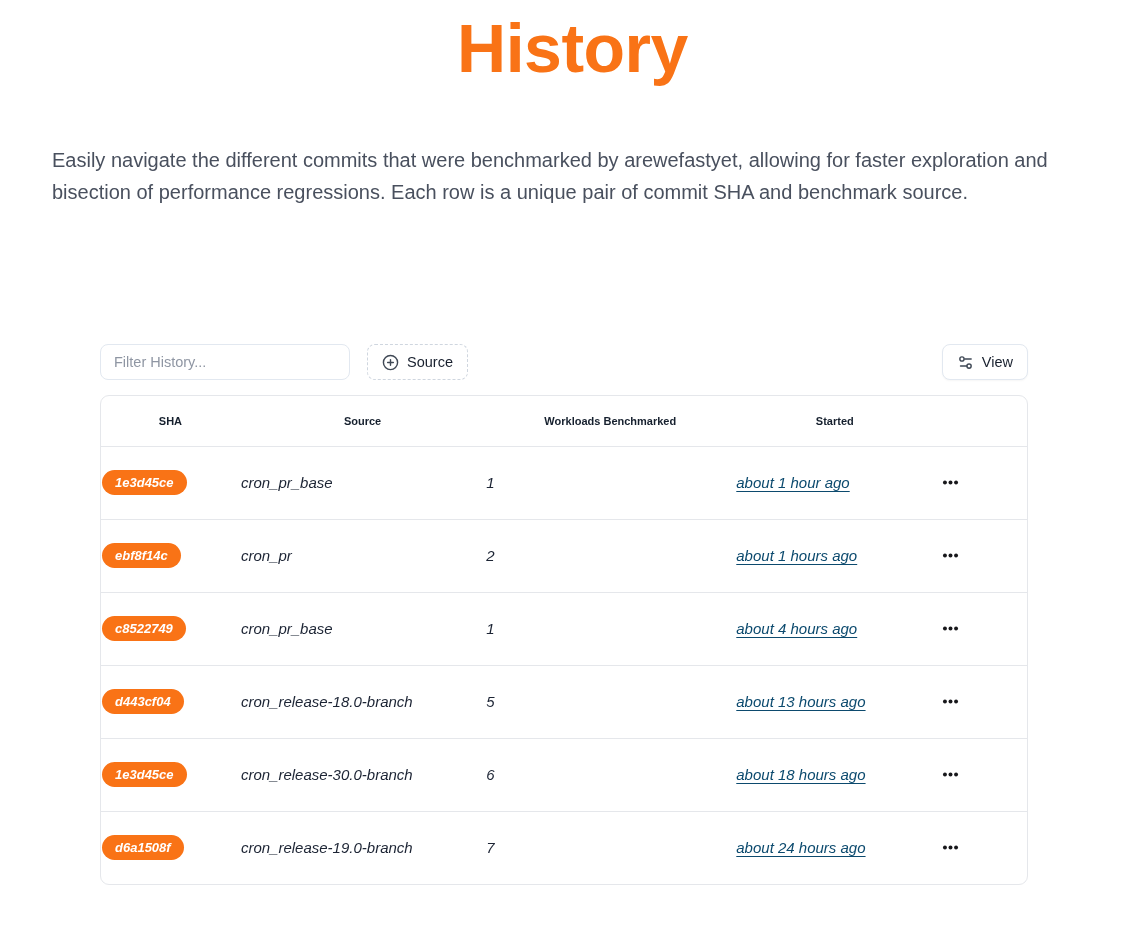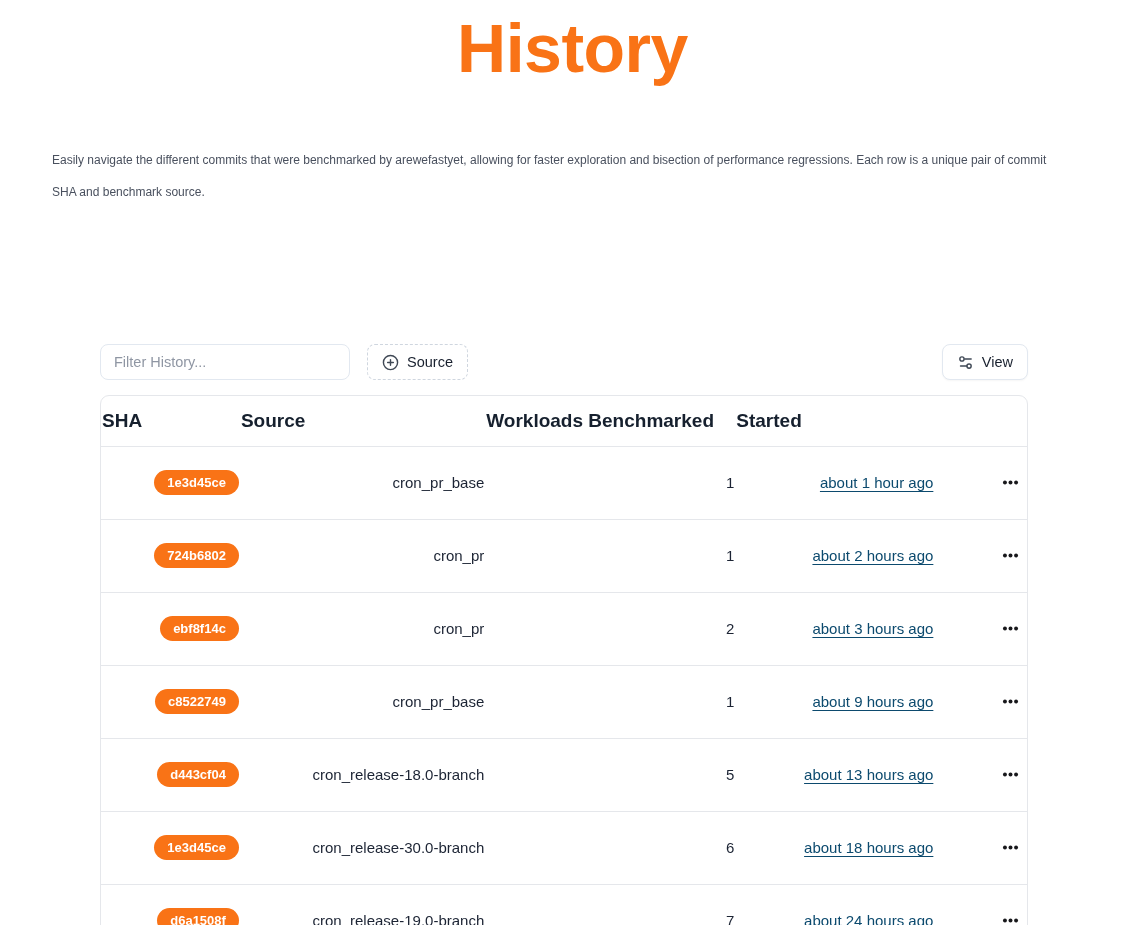--- a/index.html
+++ b/index.html
@@ -15,21 +15,21 @@
     width:1145px;height:925px;overflow:hidden;background:#ffffff;
     font-family:"Liberation Sans", sans-serif;color:var(--text-dark);
   }
   .page-title{
     margin:6px 0 0;text-align:center;
     color:var(--accent);font-size:68px;font-weight:700;line-height:1.25;
     letter-spacing:-0.5px;
   }
   .description{
     margin:53px 0 0 52px;max-width:998px;
-    font-size:12px;line-height:32px;color:var(--text-gray);
+    font-size:20px;line-height:32px;color:var(--text-gray);
   }
   .history-section{margin:136px 0 0 100px;width:928px;}
   .controls{display:flex;align-items:flex-end;margin-bottom:15px;height:36px;}
   .filter-input{
     width:250px;height:36px;padding:0 13px;
     border:1px solid var(--border-soft);border-radius:8px;
     font-family:inherit;font-size:14.5px;color:var(--text-dark);outline:none;
     background:#fff;
   }
   .filter-input::placeholder{color:#8f96a3;}
@@ -37,26 +37,26 @@
     display:inline-flex;align-items:center;gap:8px;height:36px;padding:0 14px;
     background:#fff;border-radius:8px;font-family:inherit;font-size:14.5px;
     color:#18202e;cursor:pointer;
   }
   .source-btn{margin-left:17px;border:1px dashed #cfd6df;}
   .view-btn{margin-left:auto;border:1px solid var(--border-soft);box-shadow:0 1px 2px rgba(0,0,0,0.04);}
   .icon{width:17px;height:17px;stroke:#3f4855;fill:none;stroke-width:2;stroke-linecap:round;stroke-linejoin:round;}
   .table-wrap{border:1px solid var(--border);border-radius:9px;overflow:hidden;background:#fff;}
   table{width:100%;border-collapse:collapse;}
   th{
-    height:50px;text-align:left;vertical-align:middle;
-    font-size:19px;font-weight:700;color:#16202e;
+    height:50px;text-align:center;vertical-align:middle;
+    font-size:11px;font-weight:700;color:#16202e;
   }
   td{
-    height:73px;text-align:right;vertical-align:middle;
-    font-size:15px;color:#1c2434;border-top:1px solid var(--border);
+    height:73px;text-align:left;vertical-align:middle;
+    font-size:15px;color:#1c2434;border-top:1px solid var(--border);font-style:italic;
   }
   .badge{
     display:inline-block;background:var(--accent);color:#ffffff;
     font-size:13px;font-weight:700;line-height:1;
     padding:6px 13px;border-radius:999px;cursor:pointer;
   }
   .started-link{color:#0c4a6e;text-decoration:underline;text-underline-offset:3px;cursor:pointer;}
   .menu-btn{
     background:none;border:none;padding:4px 6px;cursor:pointer;color:#18181b;
     display:inline-flex;align-items:center;justify-content:center;
@@ -125,64 +125,45 @@
         <svg class="ellipsis" viewBox="0 0 24 24">
           <circle cx="5" cy="12" r="2.5"></circle>
                     <circle cx="12" cy="12" r="2.5"></circle>
                     <circle cx="19" cy="12" r="2.5"></circle>
         </svg>
       </button>
     </td>
   </tr>
             <tr>
     <td>
-      <span class="badge">724b6802</span>
-    </td>
-    <td>cron_pr</td>
-    <td>1</td>
-    <td>
-      <a class="started-link">about 2 hours ago</a>
-    </td>
-    <td>
-      <button class="menu-btn">
-        <svg class="ellipsis" viewBox="0 0 24 24">
-          <circle cx="5" cy="12" r="2.5"></circle>
-                    <circle cx="12" cy="12" r="2.5"></circle>
-                    <circle cx="19" cy="12" r="2.5"></circle>
-        </svg>
-      </button>
-    </td>
-  </tr>
-            <tr>
-    <td>
       <span class="badge">ebf8f14c</span>
     </td>
     <td>cron_pr</td>
     <td>2</td>
     <td>
-      <a class="started-link">about 3 hours ago</a>
+      <a class="started-link">about 1 hours ago</a>
     </td>
     <td>
       <button class="menu-btn">
         <svg class="ellipsis" viewBox="0 0 24 24">
           <circle cx="5" cy="12" r="2.5"></circle>
                     <circle cx="12" cy="12" r="2.5"></circle>
                     <circle cx="19" cy="12" r="2.5"></circle>
         </svg>
       </button>
     </td>
   </tr>
             <tr>
     <td>
       <span class="badge">c8522749</span>
     </td>
     <td>cron_pr_base</td>
     <td>1</td>
     <td>
-      <a class="started-link">about 9 hours ago</a>
+      <a class="started-link">about 4 hours ago</a>
     </td>
     <td>
       <button class="menu-btn">
         <svg class="ellipsis" viewBox="0 0 24 24">
           <circle cx="5" cy="12" r="2.5"></circle>
                     <circle cx="12" cy="12" r="2.5"></circle>
                     <circle cx="19" cy="12" r="2.5"></circle>
         </svg>
       </button>
     </td>

